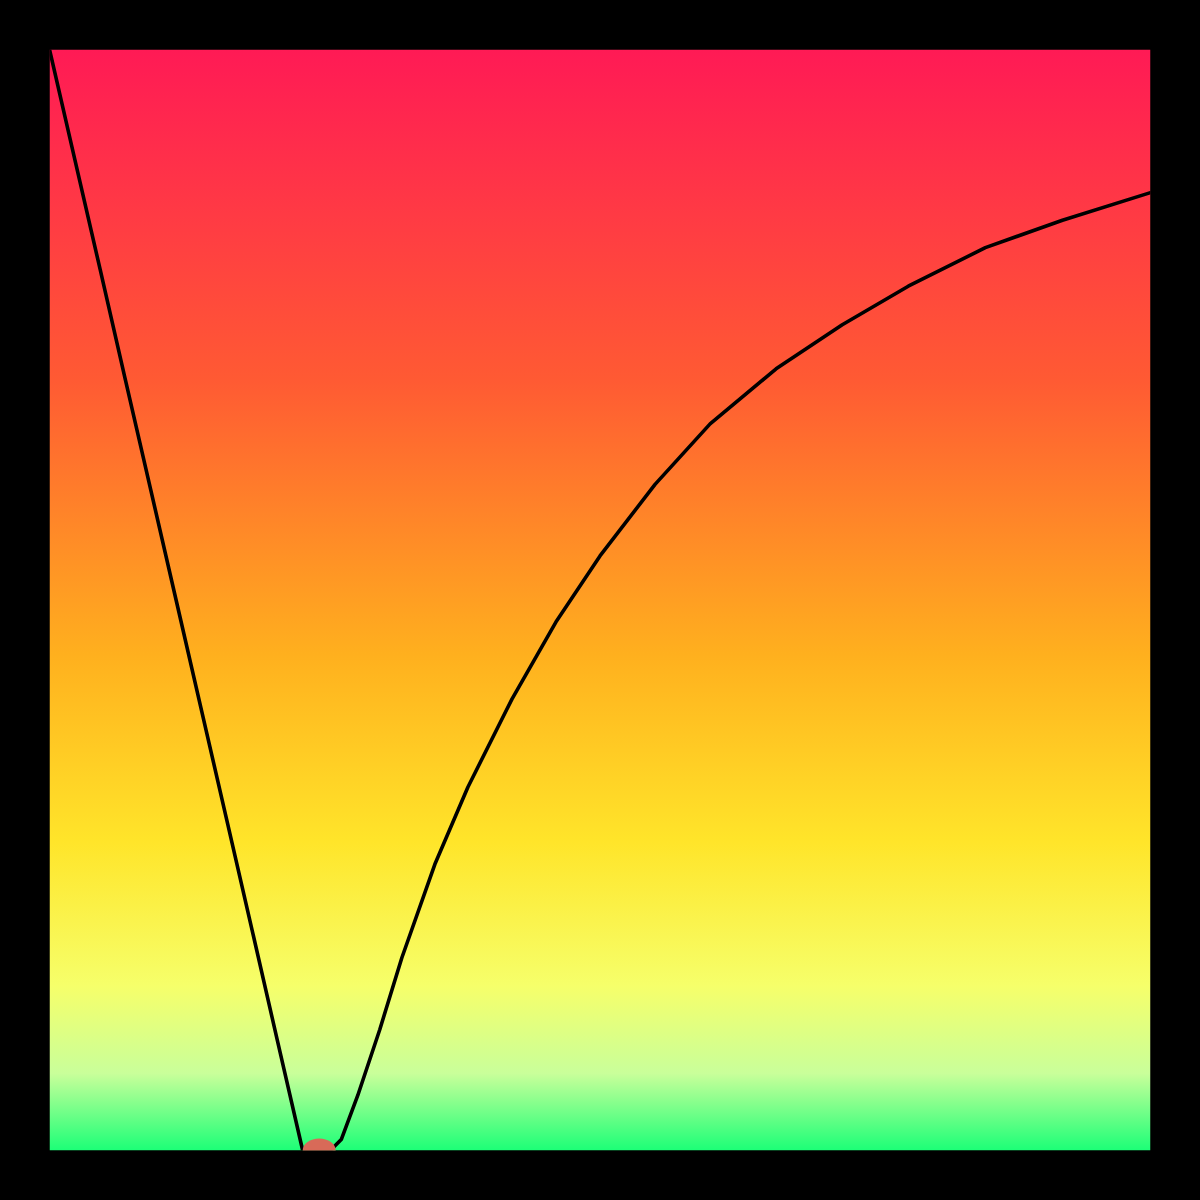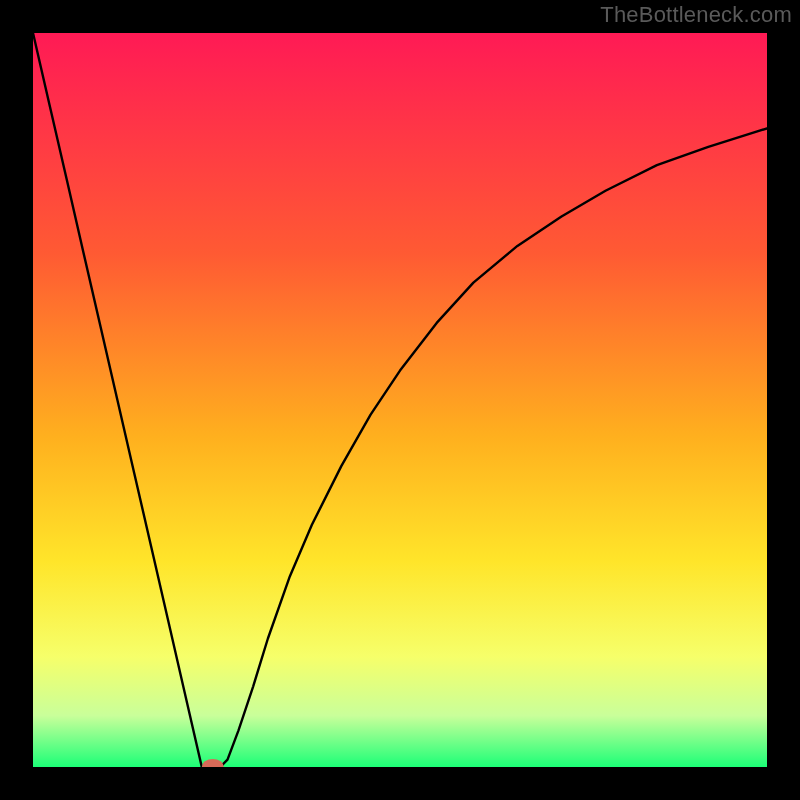--- a/index.html
+++ b/index.html
@@ -37,21 +37,20 @@
   .plot svg {
     display: block;
     width: 734px;
     height: 734px;
   }
 </style>
 </head>
 <body>
 
 <div class="frame">
-  <div class="watermark">TheBottleneck.com</div>
 
   <div class="plot">
     <svg viewBox="0 0 734 734" preserveAspectRatio="none">
       <defs>
         <linearGradient id="bg-grad" x1="0" y1="0" x2="0" y2="1">
             <stop offset="0%" stop-color="#ff1a55"></stop>
             <stop offset="30%" stop-color="#ff5a33"></stop>
             <stop offset="55.00000000000001%" stop-color="#ffb01e"></stop>
             <stop offset="72%" stop-color="#ffe52a"></stop>
             <stop offset="85%" stop-color="#f6ff6a"></stop>

